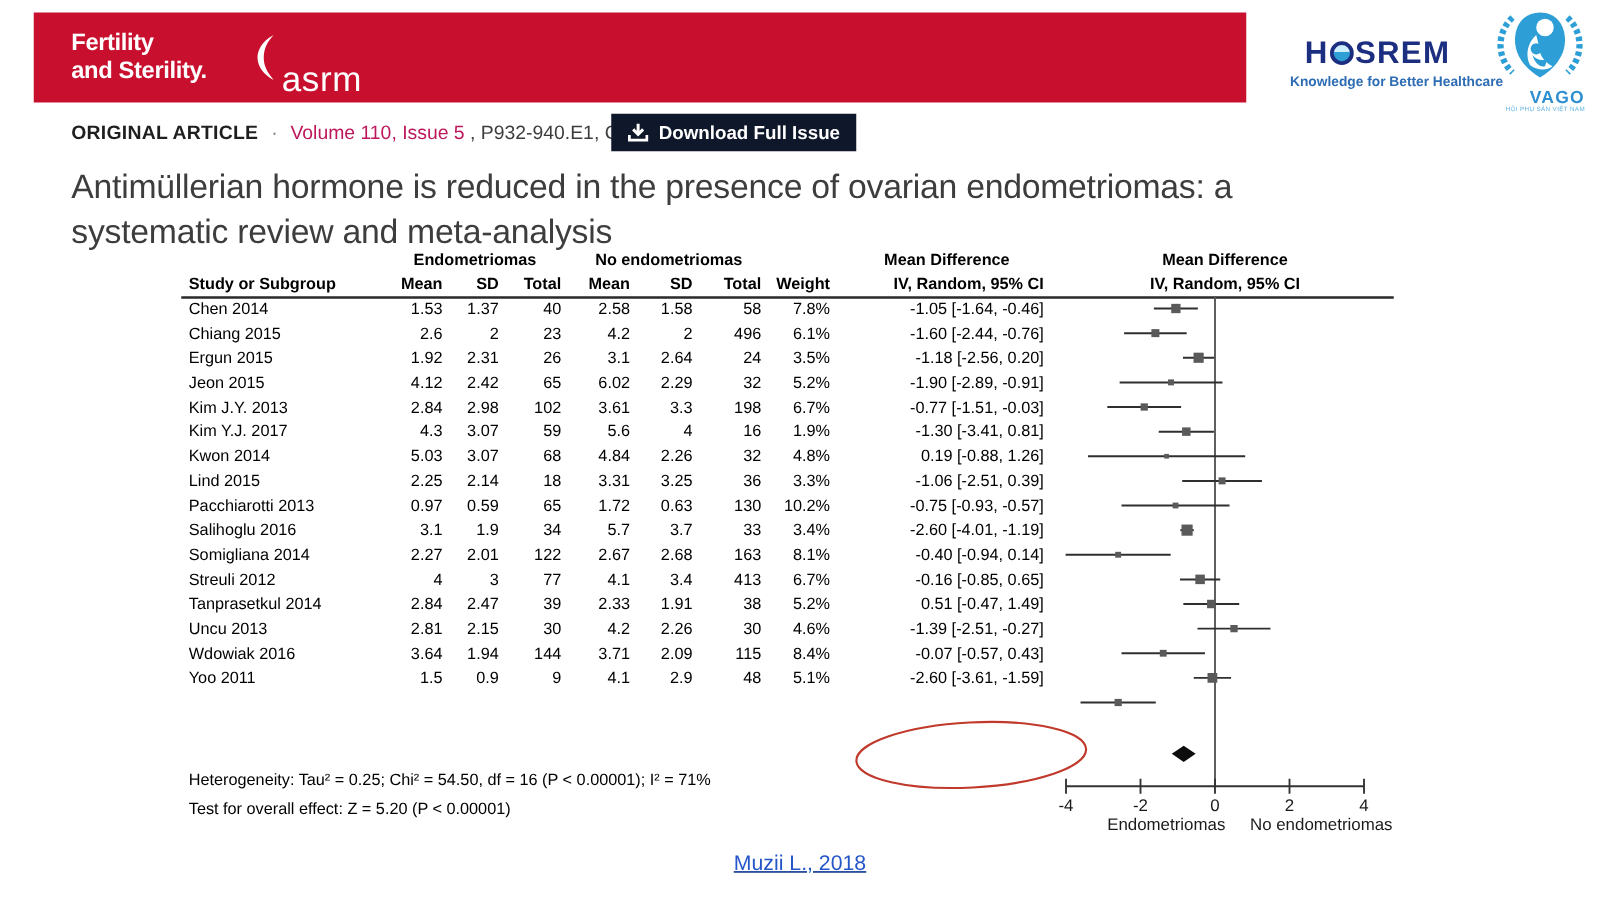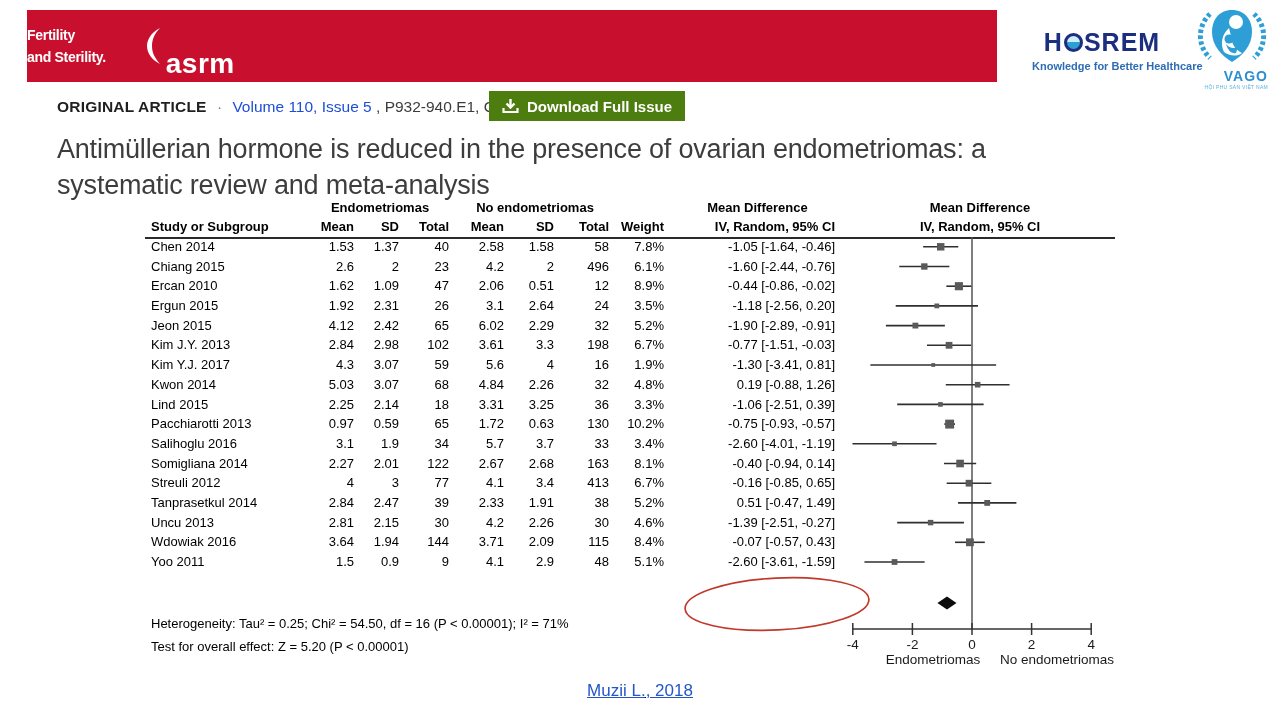--- a/index.html
+++ b/index.html
@@ -3,48 +3,48 @@
 <meta charset="utf-8">
 <style>
   * { margin:0; padding:0; box-sizing:border-box; }
   body { background:#fff; }
   .slide { position:relative; width:1280px; height:720px; background:#ffffff;
            font-family:"Liberation Sans", sans-serif; overflow:hidden; }
 
   
   .banner { position:absolute; left:27px; top:10px; width:970px; height:72px;
             background:#C8102E; display:flex; align-items:center; }
-  .jlogo { color:#fff; font-weight:bold; font-size:14px;
+  .jlogo { margin-left:30px; color:#fff; font-weight:bold; font-size:19px;
            line-height:22px; letter-spacing:-0.3px; }
   .asrm { display:flex; align-items:center; margin-left:38px; color:#fff; }
-  .asrm-text { font-size:28px; color:#fff; letter-spacing:0.5px; font-weight:700;margin-top:36px; }
+  .asrm-text { font-size:28px; color:#fff; letter-spacing:0.5px; font-weight:400;margin-top:36px; }
 
   
   .hosrem { position:absolute; left:1032px; top:28px; width:140px; text-align:center; }
   .hosrem-name { color:#1C2E80; font-weight:bold; font-size:25px; letter-spacing:1px;
                  display:flex; align-items:center; justify-content:center; }
   .globe { display:inline-block; width:19px; height:19px; border-radius:50%;
            border:3px solid #1C2E80; background:linear-gradient(180deg,#cdeefb 45%,#2e9fd4 45%);
            margin:0 1px; }
   .hosrem-tag { color:#2E6DB4; font-size:11px; margin-top:3px; white-space:nowrap;font-weight:bold; }
 
   
   .vago { position:absolute; left:1182px; top:6px; width:86px; text-align:right; }
   .vago-name { color:#2D8FD0; font-weight:bold; font-size:14px; letter-spacing:1px; margin-top:-4px; }
   .vago-sub { color:#5fb2e0; font-size:5px; letter-spacing:0.3px; white-space:nowrap; }
 
   
   .meta { position:absolute; left:57px; top:98px; font-size:15.5px; color:#3c3c3c; }
   .otype { font-weight:bold; color:#1f1f1f; letter-spacing:0.2px; }
   .dot { color:#777; margin:0 6px; }
-  .ilink { color:#1d4ed8; text-decoration:none; cursor:pointer;margin-top:24px; }
+  .ilink { color:#be185d; text-decoration:none; cursor:pointer;margin-top:24px; }
   .irest { color:#3c3c3c; }
 
   .dl { position:absolute; left:489px; top:91px; height:30px; padding:0 13px;
-        background:#4d7c0f; border:none; color:#fff; font-family:"Liberation Sans",sans-serif;
+        background:#0f172a; border:none; color:#fff; font-family:"Liberation Sans",sans-serif;
         font-size:15px; font-weight:bold; display:flex; align-items:center; gap:8px;
         cursor:pointer; }
 
   
   .title { position:absolute; left:57px; top:131px; width:940px; font-weight:400;
            font-size:27px; line-height:36px; color:#3D3D3D; letter-spacing:-0.2px; }
 
   
   .figure { position:absolute; left:145px; top:199px; width:970px; height:470px;
             font-size:13px; color:#000; }
@@ -166,32 +166,20 @@
         <div class="trow">
           <div class="name">Chiang 2015</div>
           <div class="c">2.6</div>
           <div class="c">2</div>
           <div class="c">23</div>
           <div class="c">4.2</div>
           <div class="c">2</div>
           <div class="c">496</div>
           <div class="c">6.1%</div>
           <div class="c ci">-1.60 [-2.44, -0.76]</div>
-          <div class="plotcell"></div>
-        </div>
-        <div class="trow">
-          <div class="name">Ercan 2010</div>
-          <div class="c">1.62</div>
-          <div class="c">1.09</div>
-          <div class="c">47</div>
-          <div class="c">2.06</div>
-          <div class="c">0.51</div>
-          <div class="c">12</div>
-          <div class="c">8.9%</div>
-          <div class="c ci">-0.44 [-0.86, -0.02]</div>
           <div class="plotcell"></div>
         </div>
         <div class="trow">
           <div class="name">Ergun 2015</div>
           <div class="c">1.92</div>
           <div class="c">2.31</div>
           <div class="c">26</div>
           <div class="c">3.1</div>
           <div class="c">2.64</div>
           <div class="c">24</div>

